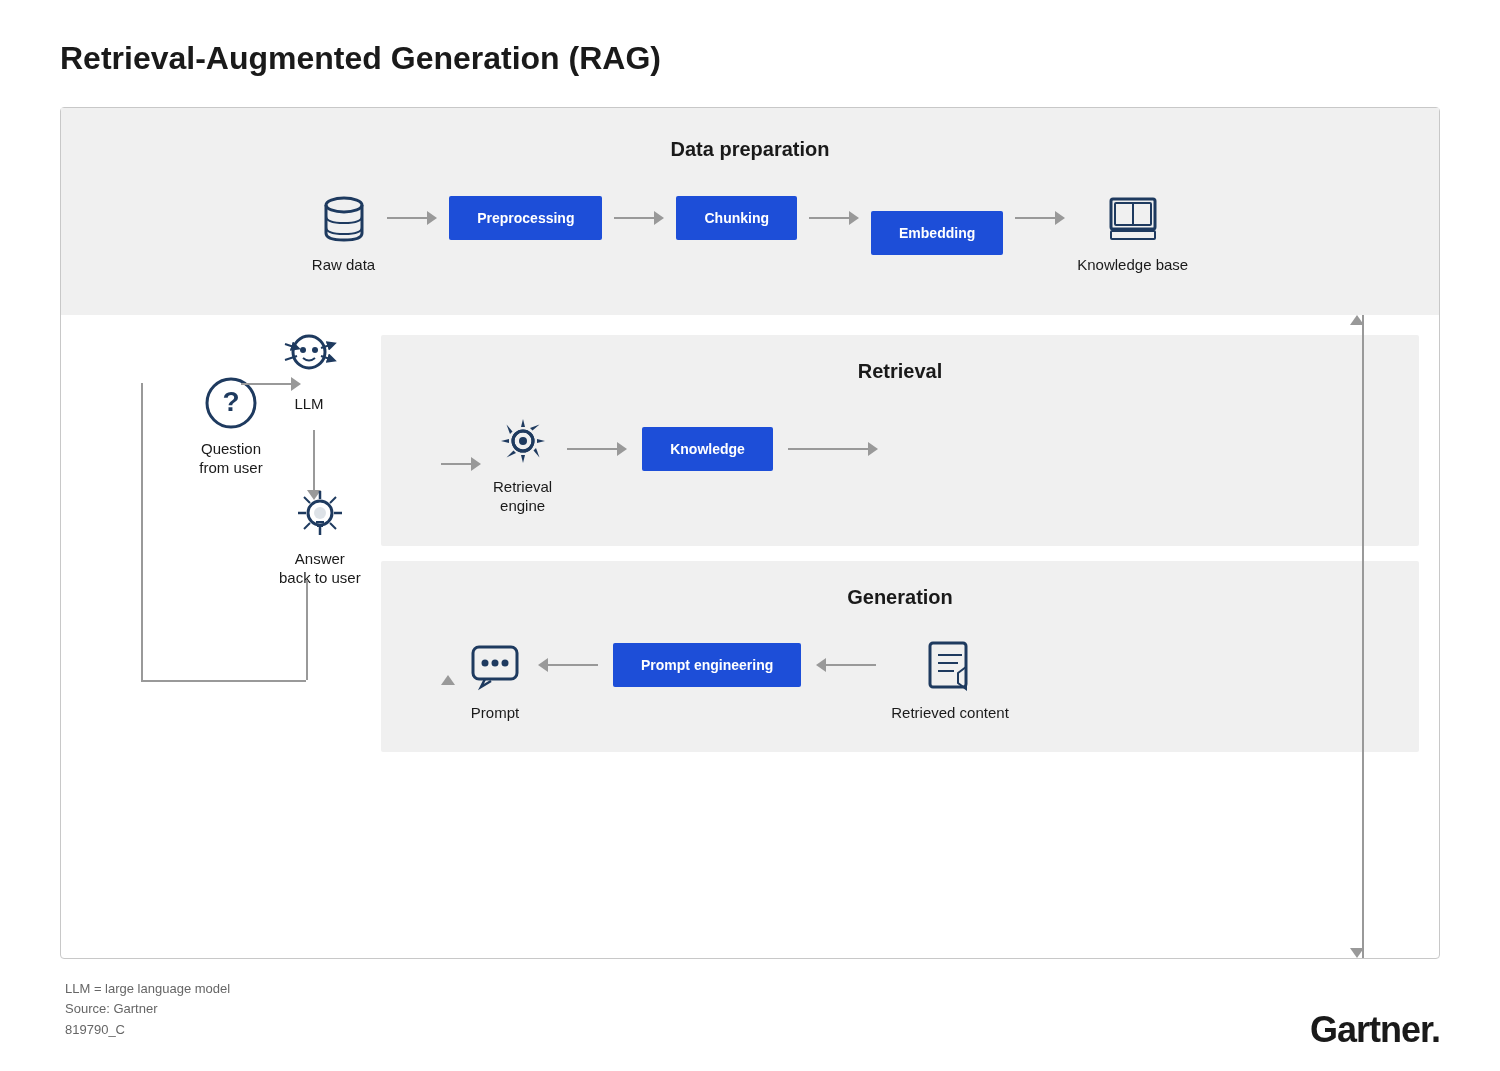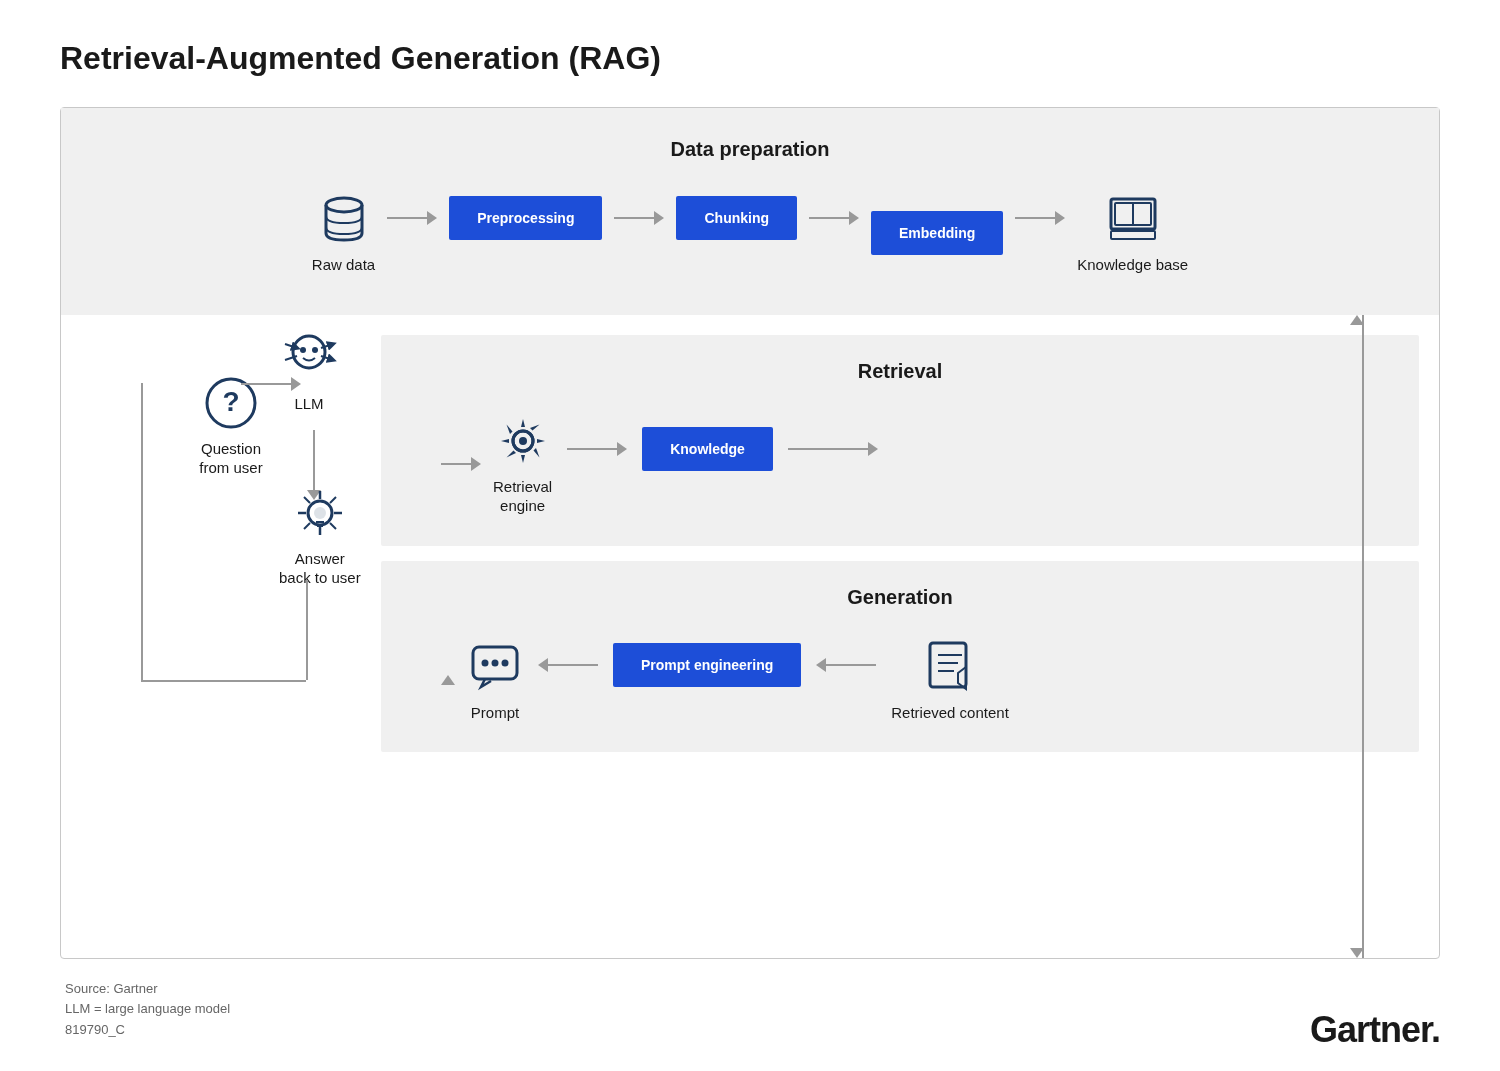--- a/index.html
+++ b/index.html
@@ -443,20 +443,20 @@
     </div>
     <div style="position:absolute; right:75px; bottom:0;">
       <div class="arrowhead-down"></div>
     </div>
 
   </div>
 
 </div>
 
 <div class="footer">
+  <p>LLM = large language model</p>
   <p>Source: Gartner</p>
-  <p>LLM = large language model</p>
   <p>819790_C</p>
 </div>
 
 <div class="gartner-logo">
   <span>Gartner.</span>
 </div>
 
 </body></html>

